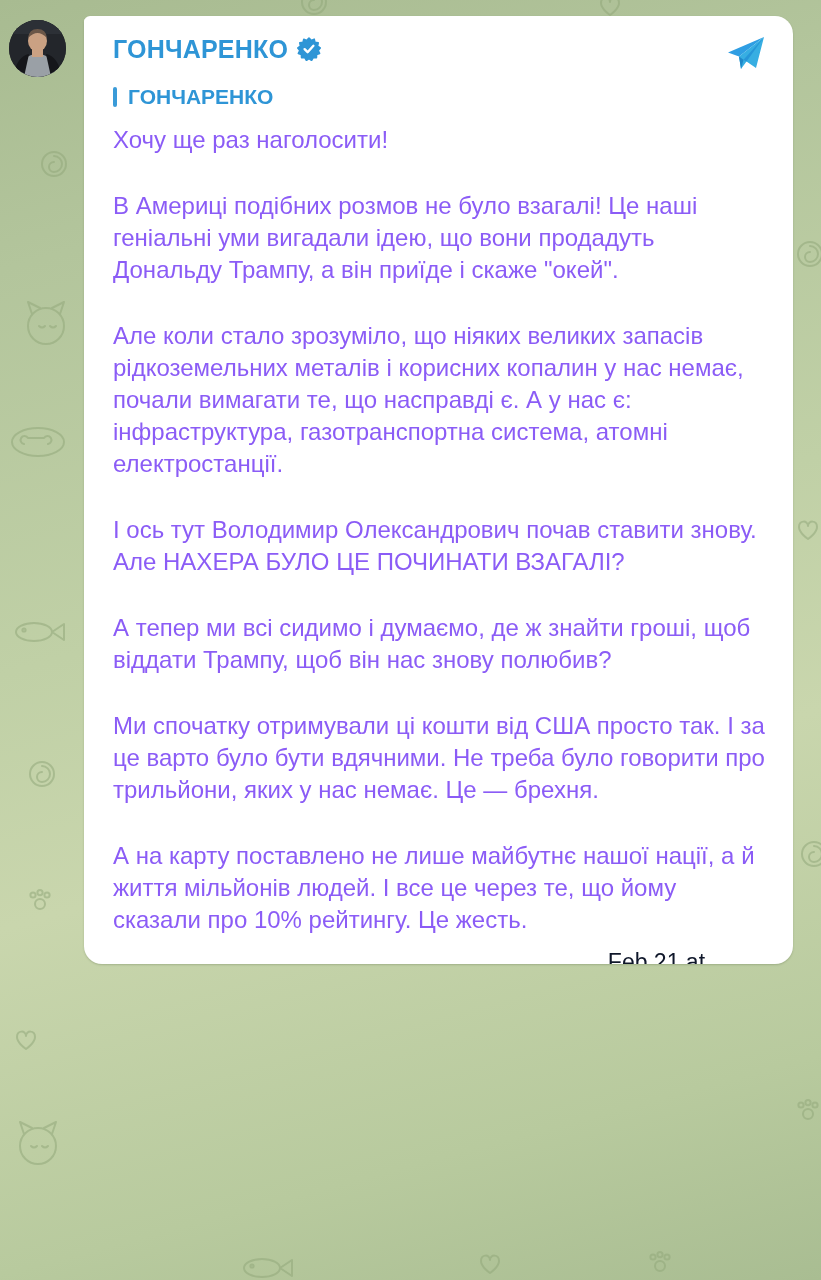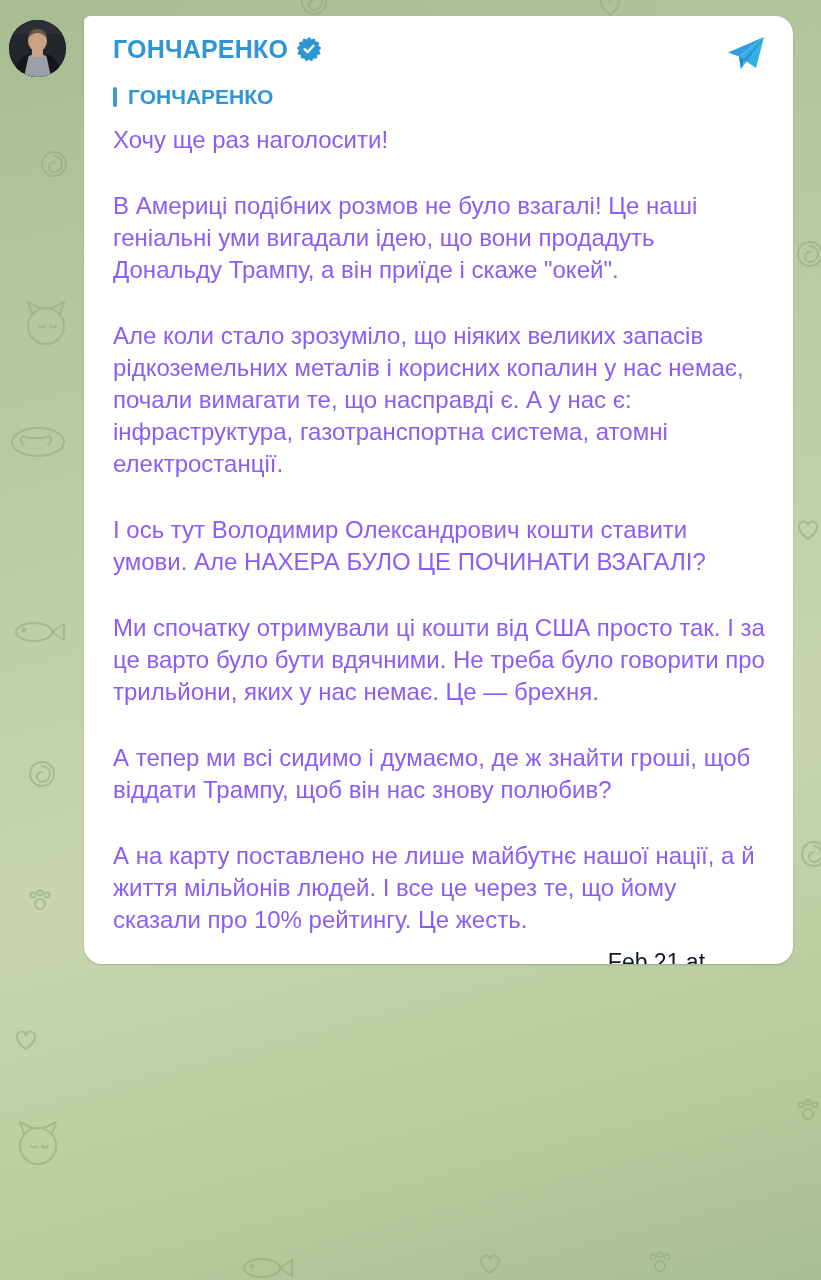--- a/index.html
+++ b/index.html
@@ -212,23 +212,23 @@
 
   <div class="reply">
     <span class="reply-bar"></span>
     <div class="reply-name">ГОНЧАРЕНКО</div>
   </div>
 
   <div class="msg-body">
       <p class="msg-p">Хочу ще раз наголосити!</p>
       <p class="msg-p">В Америці подібних розмов не було взагалі! Це наші геніальні уми вигадали ідею, що вони продадуть Дональду Трампу, а він приїде і скаже "окей".</p>
       <p class="msg-p">Але коли стало зрозуміло, що ніяких великих запасів рідкоземельних металів і корисних копалин у нас немає, почали вимагати те, що насправді є. А у нас є: інфраструктура, газотранспортна система, атомні електростанції.</p>
-      <p class="msg-p">І ось тут Володимир Олександрович кошти ставити умови. Але НАХЕРА БУЛО ЦЕ ПОЧИНАТИ ВЗАГАЛІ?</p>
+      <p class="msg-p">І ось тут Володимир Олександрович почав ставити знову. Але НАХЕРА БУЛО ЦЕ ПОЧИНАТИ ВЗАГАЛІ?</p>
+      <p class="msg-p">А тепер ми всі сидимо і думаємо, де ж знайти гроші, щоб віддати Трампу, щоб він нас знову полюбив?</p>
       <p class="msg-p">Ми спочатку отримували ці кошти від США просто так. І за це варто було бути вдячними. Не треба було говорити про трильйони, яких у нас немає. Це — брехня.</p>
-      <p class="msg-p">А тепер ми всі сидимо і думаємо, де ж знайти гроші, щоб віддати Трампу, щоб він нас знову полюбив?</p>
       <p class="msg-p">А на карту поставлено не лише майбутнє нашої нації, а й життя мільйонів людей. І все це через те, що йому сказали про 10% рейтингу. Це жесть.</p>
     </div>
 
   <div class="footer-row">
     <a class="post-link">t.me/oleksiihoncharenko/45711</a>
     <span class="meta">
       <span class="views-count">8.4K</span>
       <span class="eye">
         <svg width="27" height="18" viewBox="0 0 27 18">
           <path d="M2 9 C8 1.2 19 1.2 25 9 C19 16.8 8 16.8 2 9 Z" fill="none" stroke="#8b9196" stroke-width="2"></path>

